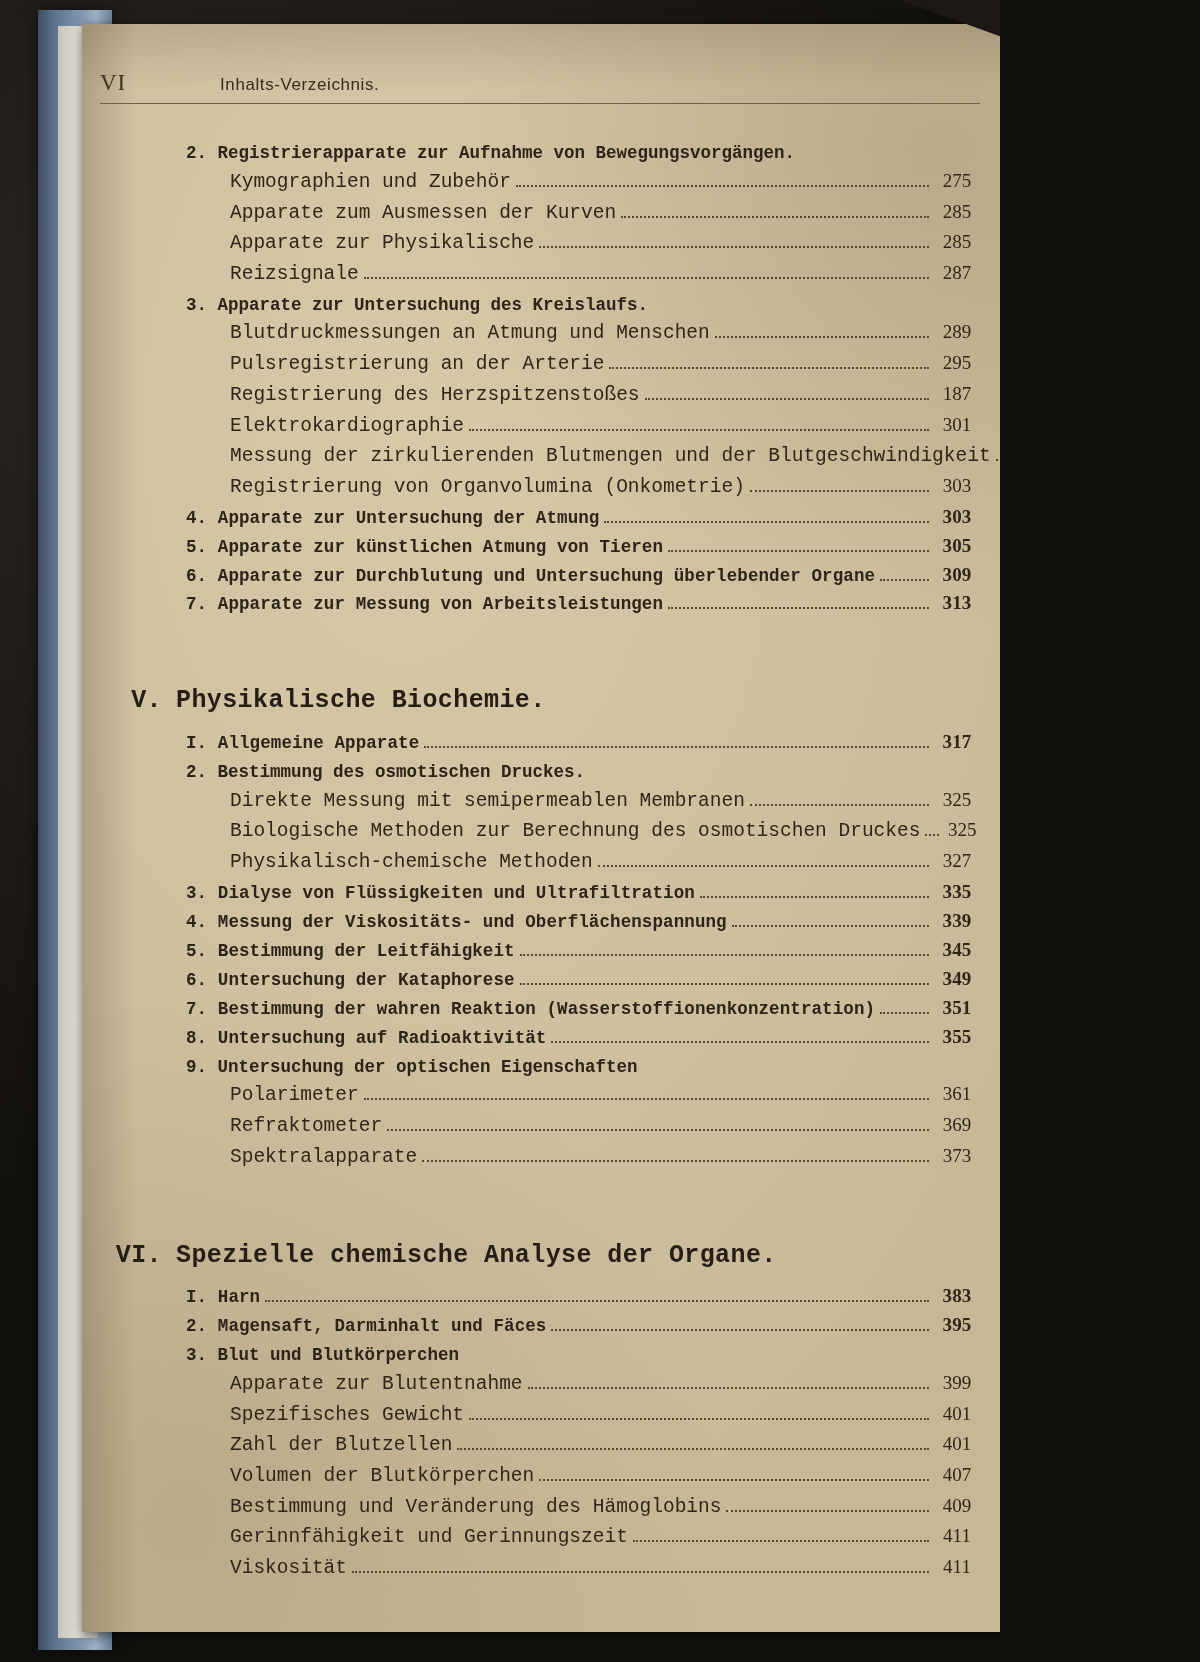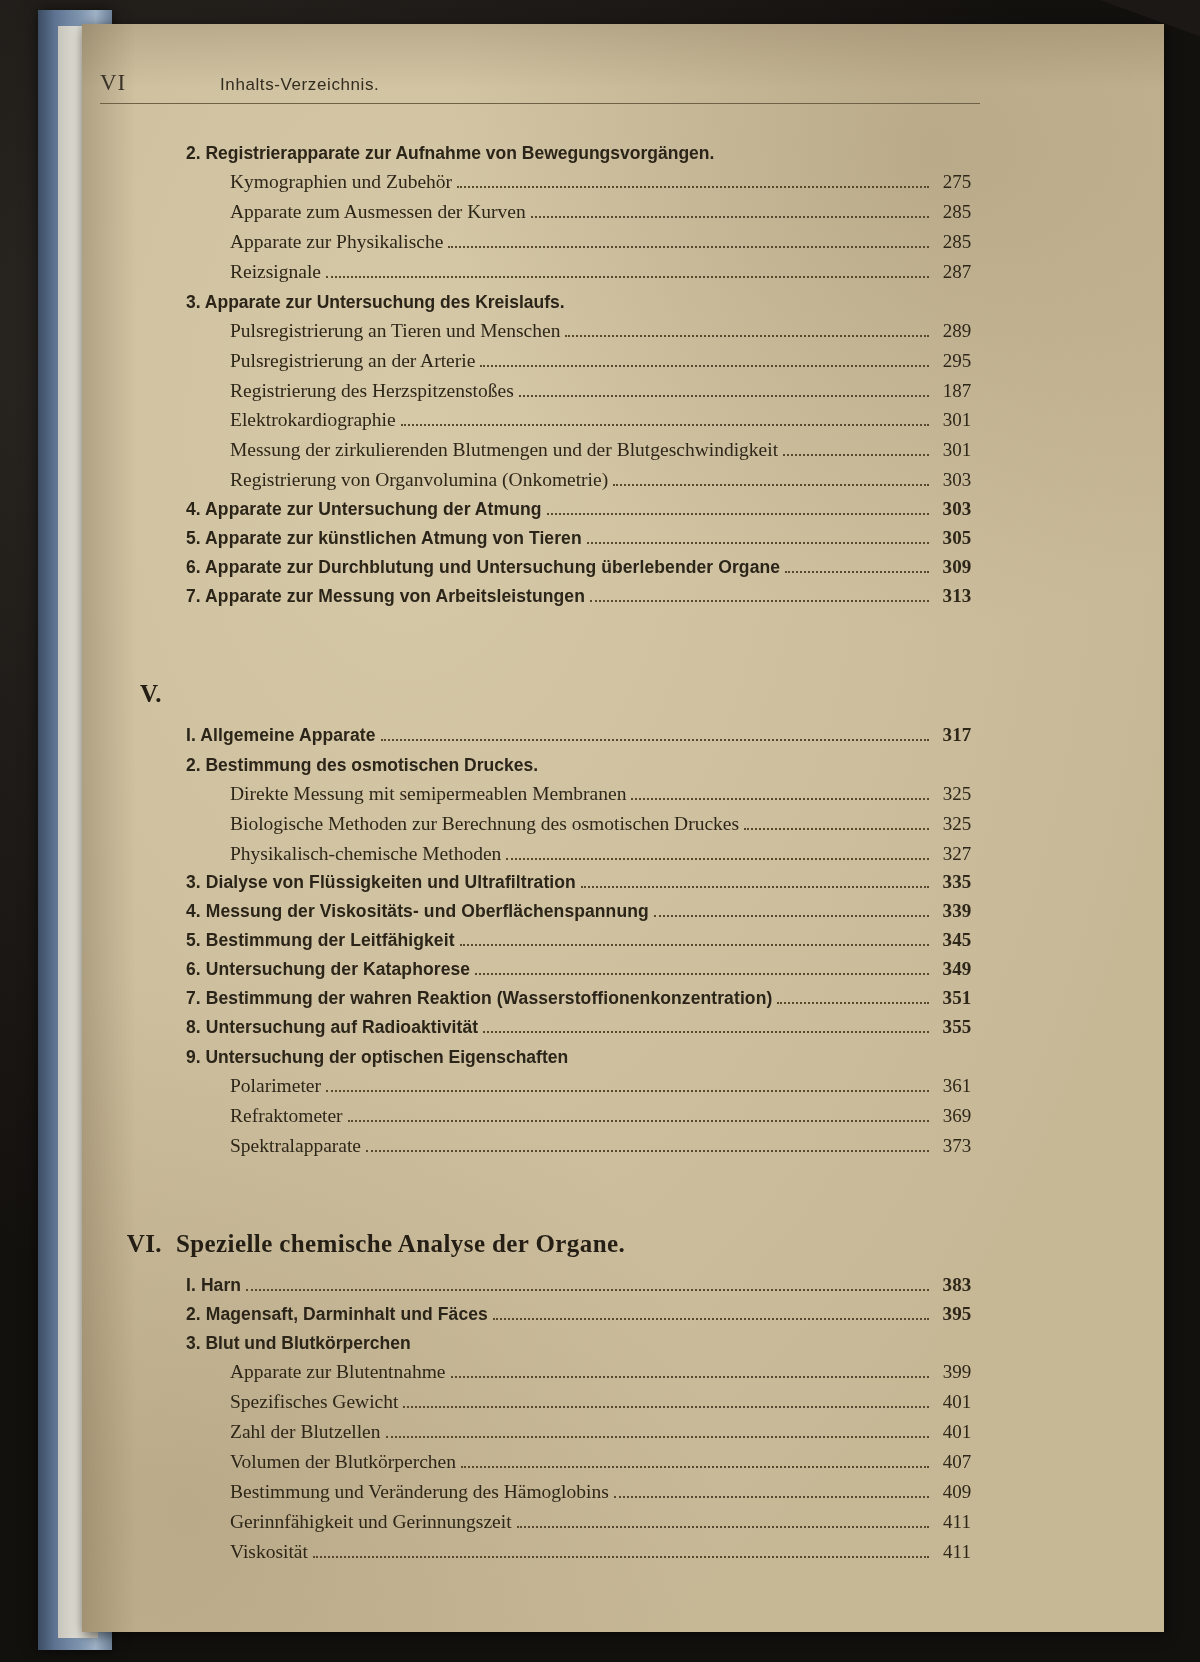--- a/index.html
+++ b/index.html
@@ -2,21 +2,21 @@
 <html><head>
 <meta charset="utf-8">
 <style>
   html, body {
     margin: 0;
     padding: 0;
     background: #12100d;
   }
   #page {
     position: relative;
-    width: 1200px;
+    width: 1000px;
     height: 1662px;
     overflow: hidden;
     background: #1a1713;
     font-family: "Liberation Serif", serif;
   }
   
   #page::before {
     content: "";
     position: absolute;
     inset: 0;
@@ -119,20 +119,21 @@
     display: flex;
     align-items: baseline;
     font-size: 19px;
     line-height: 1.42;
     margin: 0;
     padding: 1px 0;
     color: #2d2619;
   }
   .row .lbl {
     white-space: nowrap;
+    font-family: Liberation Mono, monospace;
   }
   .row .leader {
     flex: 1;
     border-bottom: 2px dotted #56492f;
     margin: 0 5px 5px 5px;
     min-width: 14px;
     height: 1px;
   }
   .row .pg {
     white-space: nowrap;
@@ -226,21 +227,21 @@
           <span class="lbl">Reizsignale</span>
           <span class="leader"></span>
           <span class="pg">287</span>
         </div>
         <div class="row lvl-sec-head no-leader">
           <span class="lbl">3. Apparate zur Untersuchung des Kreislaufs.</span>
           <span class="leader"></span>
           <span class="pg"></span>
         </div>
         <div class="row lvl-sub">
-          <span class="lbl">Pulsregistrierung an Tieren und Menschen</span>
+          <span class="lbl">Blutdruckmessungen an Atmung und Menschen</span>
           <span class="leader"></span>
           <span class="pg">289</span>
         </div>
         <div class="row lvl-sub">
           <span class="lbl">Pulsregistrierung an der Arterie</span>
           <span class="leader"></span>
           <span class="pg">295</span>
         </div>
         <div class="row lvl-sub">
           <span class="lbl">Registrierung des Herzspitzenstoßes</span>
@@ -279,20 +280,21 @@
         </div>
         <div class="row lvl-sec">
           <span class="lbl">7. Apparate zur Messung von Arbeitsleistungen</span>
           <span class="leader"></span>
           <span class="pg">313</span>
         </div>
         <div class="spacer-md"></div>
         <div class="row lvl-part no-leader">
           <span class="lbl">
             <span class="roman">V.</span>
+            <span>Physikalische Biochemie.</span>
           </span>
           <span class="leader"></span>
           <span class="pg"></span>
         </div>
         <div class="row lvl-sec">
           <span class="lbl">I. Allgemeine Apparate</span>
           <span class="leader"></span>
           <span class="pg">317</span>
         </div>
         <div class="row lvl-sec-head no-leader">

